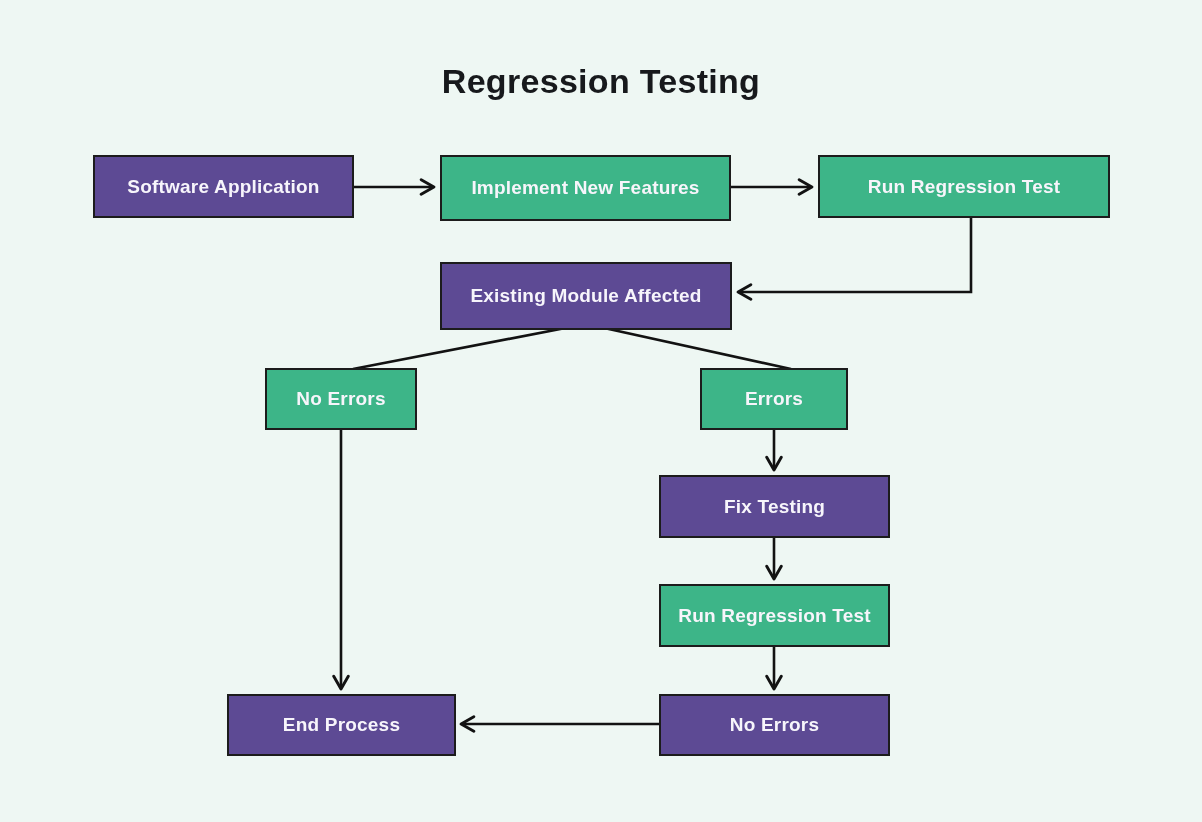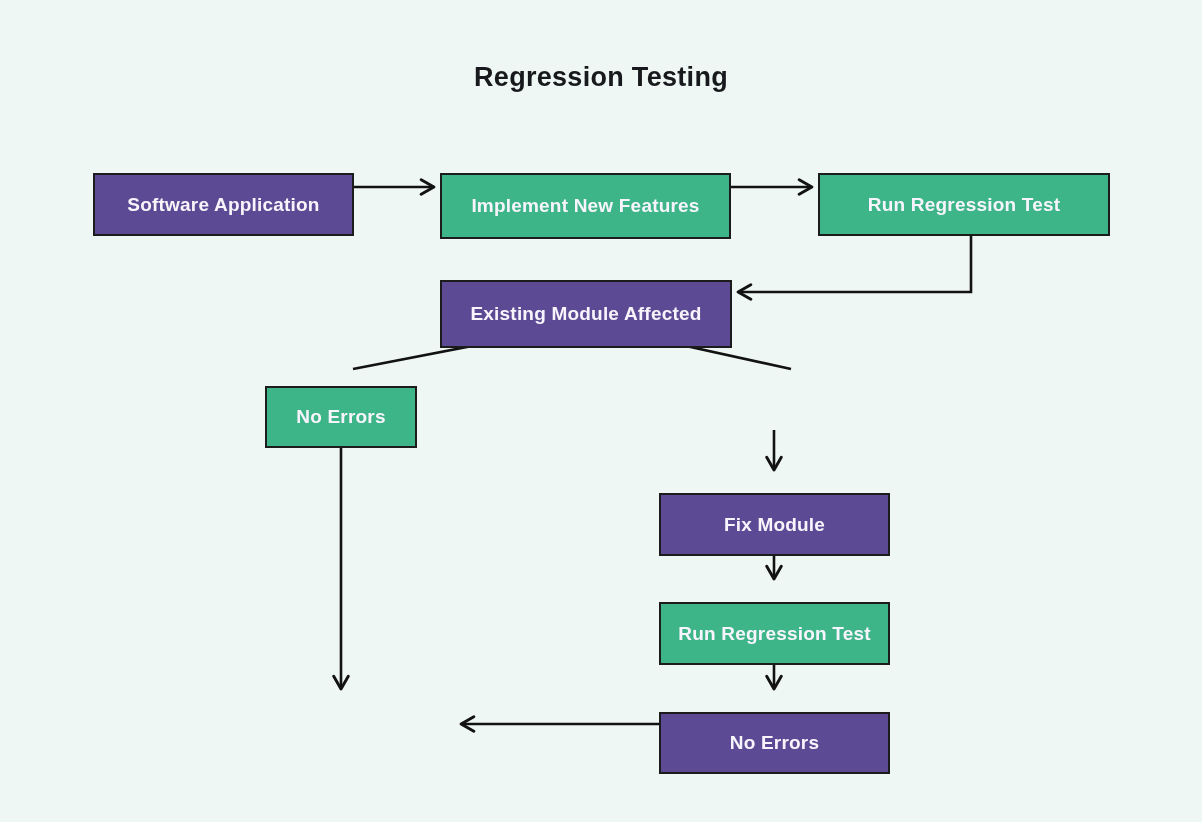--- a/index.html
+++ b/index.html
@@ -23,21 +23,21 @@
     background:var(--background);
     overflow:hidden;
   }
   .diagram-title{
     position:absolute;
     top:62px;
     left:0;
     width:100%;
     margin:0;
     text-align:center;
-    font-size:27px;
+    font-size:34px;
     font-weight:700;
     letter-spacing:0.3px;
     color:var(--title-text);
   }
   .connectors{
     position:absolute;
     inset:0;
     width:1202px;
     height:822px;
   }
@@ -58,21 +58,20 @@
     box-sizing:border-box;
     border:2px solid var(--node-border);
     display:flex;
     align-items:center;
     justify-content:center;
     text-align:center;
     color:var(--node-text);
     font-size:19px;
     font-weight:700;
     letter-spacing:0.2px;
-    margin-top:18px;
   }
   .node--purple{background:var(--node-purple);}
   .node--green{background:var(--node-green);}
 </style>
 </head>
 <body>
 
 <div class="canvas">
 
   <h1 class="diagram-title">Regression Testing</h1>
@@ -108,27 +107,33 @@
   </div>
 
   <div class="node node--purple" style="left:440px;top:262px;width:292px;height:68px">
     <span>Existing Module Affected</span>
   </div>
 
   <div class="node node--green" style="left:265px;top:368px;width:152px;height:62px">
     <span>No Errors</span>
   </div>
 
+  <div class="node node--green" style="left:700px;top:368px;width:148px;height:62px">
+    <span>Errors</span>
+  </div>
 
   <div class="node node--purple" style="left:659px;top:475px;width:231px;height:63px">
-    <span>Fix Module</span>
+    <span>Fix Testing</span>
   </div>
 
   <div class="node node--green" style="left:659px;top:584px;width:231px;height:63px">
     <span>Run Regression Test</span>
   </div>
 
   <div class="node node--purple" style="left:659px;top:694px;width:231px;height:62px">
     <span>No Errors</span>
   </div>
 
+  <div class="node node--purple" style="left:227px;top:694px;width:229px;height:62px">
+    <span>End Process</span>
+  </div>
 
 </div>
 
 </body></html>

